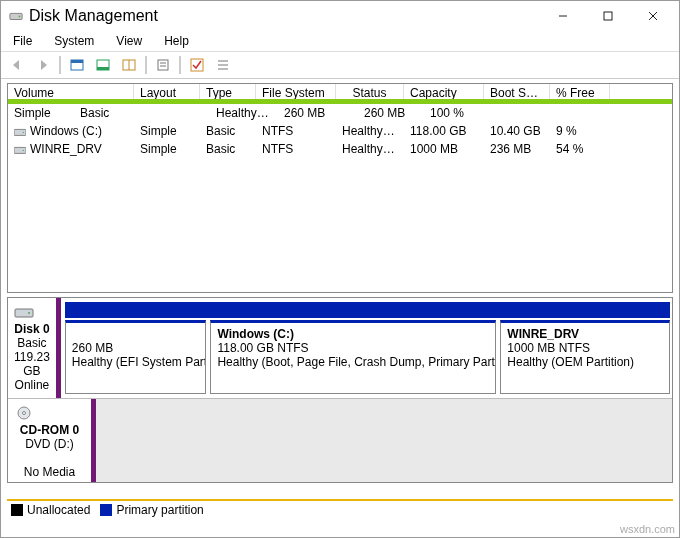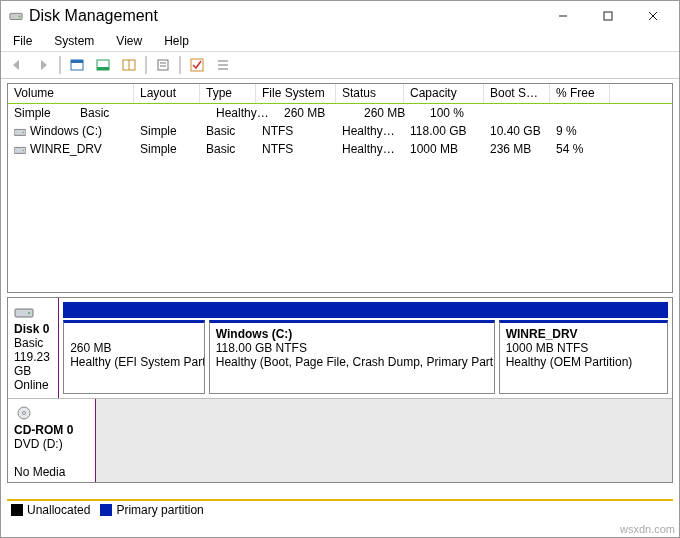--- a/index.html
+++ b/index.html
@@ -61,21 +61,21 @@
   .listpanel {
     border: 1px solid #888;
     margin: 4px 6px;
     height: 210px;
     overflow:hidden;
     background:#fff;
   }
   .listhdr {
     display:flex;
     background:#fff;
-    border-bottom: 1px solid #84cc16;
+    border-bottom: 5px solid #84cc16;
     height: 20px;
     user-select:none;
   }
   .listhdr .col {
     padding: 2px 6px;
     border-right: 1px solid #e0e0e0;
     overflow:hidden; text-overflow:ellipsis; white-space:nowrap;
   }
   .listrow {
     display:flex;
@@ -84,43 +84,44 @@
   }
   .listrow .col {
     padding: 1px 6px;
     overflow:hidden; text-overflow:ellipsis; white-space:nowrap;
   }
   .volicon { width:12px; height:10px; display:inline-block; margin-right:4px; vertical-align:middle; }
   .c-vol  { width: 126px; }
   .c-lay  { width: 66px; }
   .c-type { width: 56px; }
   .c-fs   { width: 80px; }
-  .c-stat { width: 68px; }
+  .c-stat { width: 68px; text-align: center; }
   .c-cap  { width: 80px; }
   .c-free { width: 66px; }
   .c-pct  { width: 60px; }
   
   .gfxarea {
     margin: 0 6px 4px 6px;
     border: 1px solid #888;
     height: 186px;
     overflow:auto;
     background:#fff;
   }
   .diskrow {
     display:flex;
     border-bottom: 1px solid #bbb;
     min-height: 84px;
     position:relative;
   }
   .diskinfo {
     width: 88px;
-    border-right: 1px solid #701a75;
+    border-right: 5px solid #701a75;
     padding: 6px 6px;
     background:#fff;
+    text-align:center;
   }
   .diskinfo .micon { width:20px; height:16px; display:block; margin-bottom:2px; }
   .diskinfo b { display:block; }
   .partzone {
     flex:1;
     display:flex;
     flex-direction:column;
   }
   .partbar {
     height: 16px;

